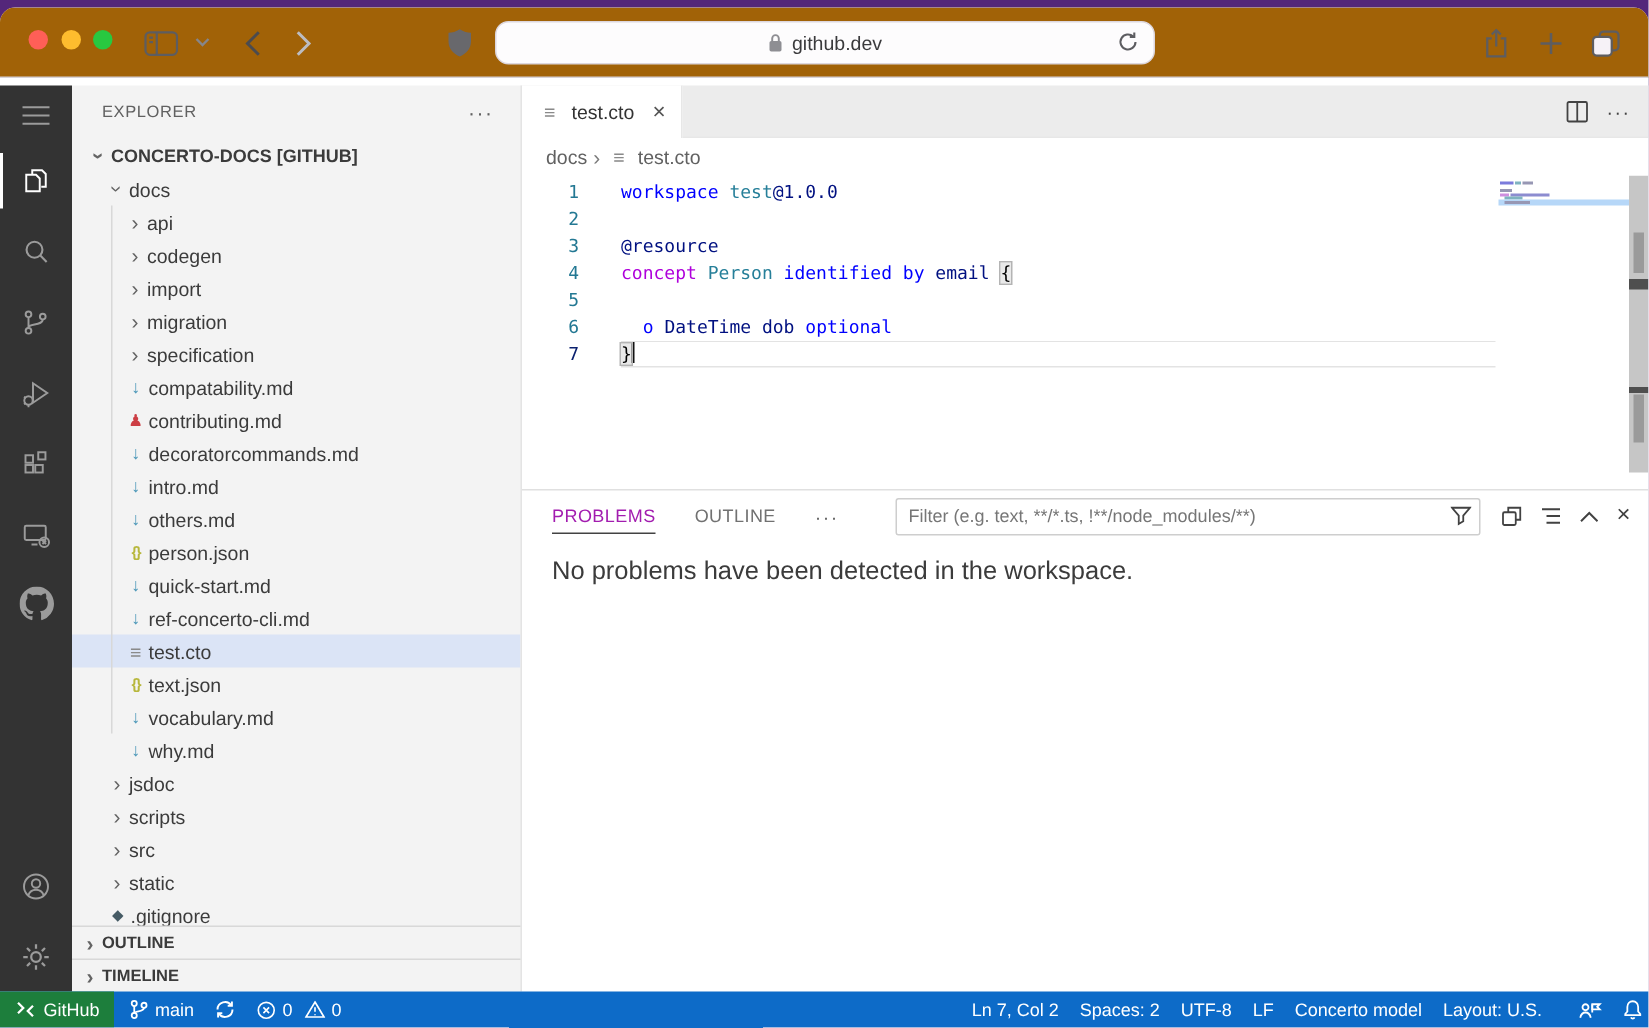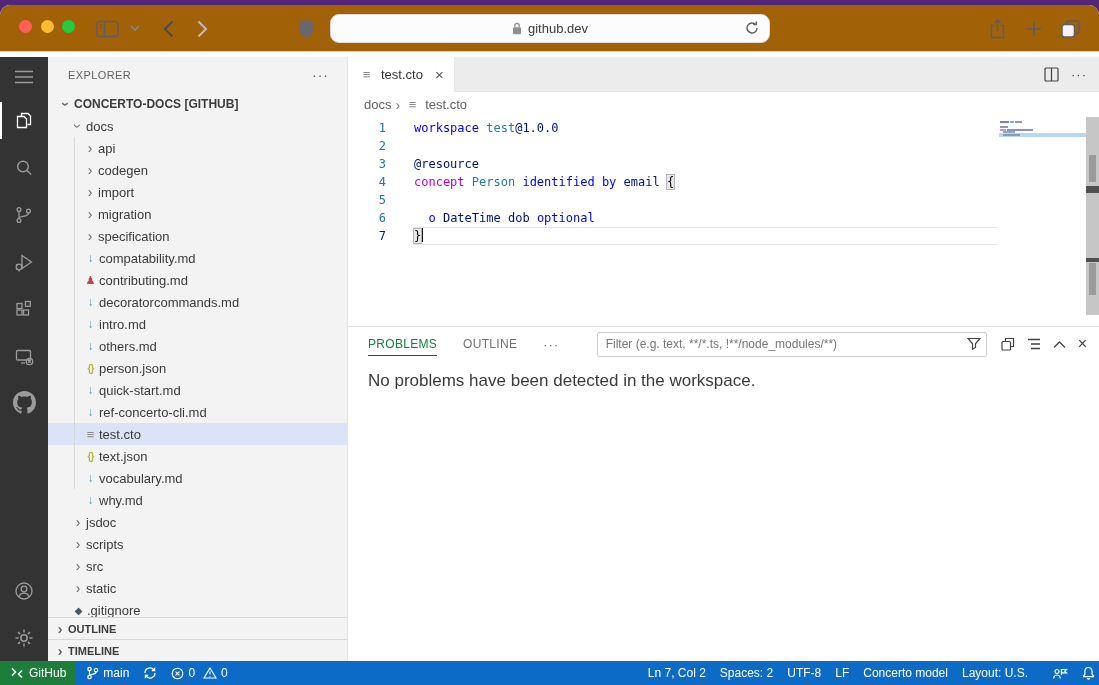--- a/index.html
+++ b/index.html
@@ -75,21 +75,21 @@
   .ovr { position:absolute; top:0; right:0; width:13px; height:198px; background:#c6c6c6; }
   .ovr .m1 { position:absolute; left:3px; top:38px; width:7px; height:27px; background:#9a9a9a; }
   .ovr .m2 { position:absolute; left:0; top:69px; width:13px; height:7px; background:#4f4f4f; }
   .ovr .m3 { position:absolute; left:0; top:141px; width:13px; height:4px; background:#4f4f4f; }
   .ovr .m4 { position:absolute; left:3px; top:146px; width:7px; height:32px; background:#9a9a9a; }
 
   
   .panel { flex:1; border-top:1px solid #e0e0e0; background:#fff; display:flex; flex-direction:column; min-height:0; }
   .panel-head { height:34px; display:flex; align-items:center; padding:0 12px 0 20px; }
   .ptab { font-size:12px; color:#717171; letter-spacing:.3px; margin-right:26px; position:relative; height:100%; display:flex; align-items:center; cursor:pointer; }
-  .ptab.active { color:#15803d; }
+  .ptab.active { color:#a21caf; }
   .ptab.active::after { content:""; position:absolute; left:0; right:0; bottom:5px; height:1.5px; background:#424242; }
   .pdots { color:#616161; font-size:13px; letter-spacing:1px; margin-right:10px; cursor:pointer; }
   .pfilter { margin-left:auto; position:relative; width:390px; height:25px; }
   .pfilter input { width:100%; height:100%; border:1px solid #cecece; background:#fff; border-radius:2px; font-size:12px; color:#333; padding:0 26px 0 8px; outline:none; font-family:"Liberation Sans",sans-serif; }
   .pfilter input::placeholder { color:#767676; }
   .pfilter .funnel { position:absolute; right:6px; top:5px; }
   .pactions { display:flex; align-items:center; gap:12px; margin-left:14px; color:#424242; }
   .pmsg { padding:10px 0 0 20px; font-size:17px; color:#3b3b3b; }
 
   

